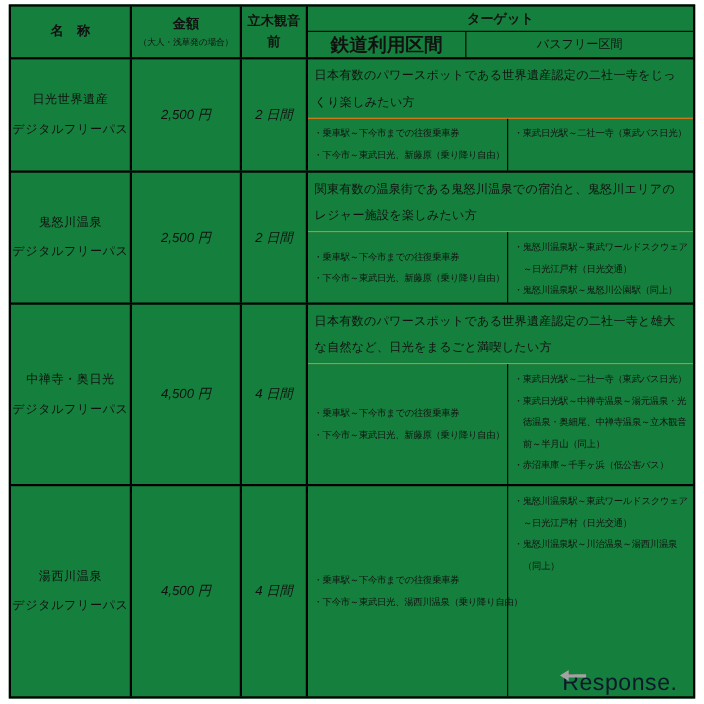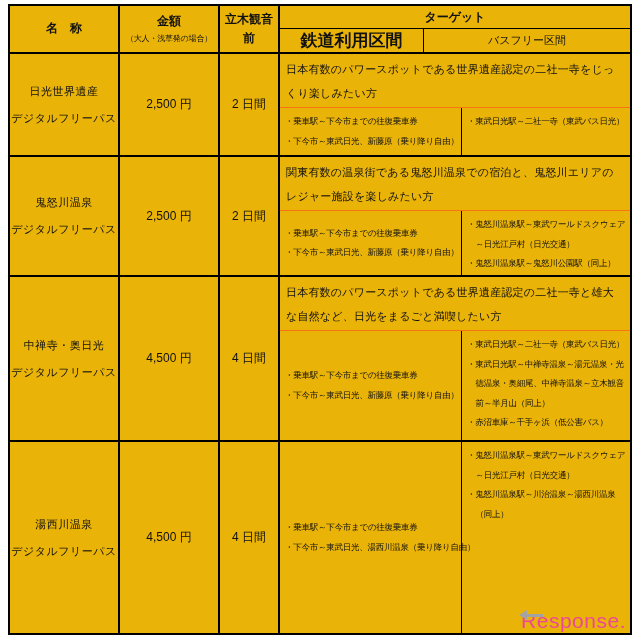--- a/index.html
+++ b/index.html
@@ -10,21 +10,21 @@
     color: #111;
     position: relative;
     overflow: hidden;
   }
   .table {
     position: absolute;
     left: 8px; top: 4px; right: 8px; bottom: 5px;
     border: 2px solid #000;
     display: flex;
     flex-direction: column;
-    background: #eab308;
+    background: #15803d;
   }
   .thead { height: 46px; display: flex; }
   .trow  { display: flex; border-top: 2px solid #000; }
   .row1 { height: 103px; }
   .row2 { height: 120px; }
   .row3 { height: 165px; }
   .row4 { flex: 1; }
 
   .name-col   { width: 110px; border-right: 2px solid #000; }
   .price-col  { width: 100px; border-right: 2px solid #000; }
@@ -46,21 +46,21 @@
     font-weight: bold; font-size: 12px;
   }
   .target-head-sub { flex: 1; display: flex; }
   .sub-rail { width: 144px; border-right: 1px solid #000;
     display: flex; align-items: center; justify-content: center;
     font-weight: bold; font-size: 17px; }
   .sub-bus { flex: 1; display: flex; align-items: center; justify-content: center;
     font-weight: normal; font-size: 11px; }
 
   .td.name-cell { font-size: 11px; line-height: 2.45; letter-spacing: 0.5px; }
-  .td.value-cell { font-size: 12px; }
+  .td.value-cell { font-size: 12px; font-style: italic; }
 
   .desc {
     border-bottom: 1px solid #f97316;
     font-size: 11px; line-height: 2.15;
     padding: 4px 6px 2px 6px;
     letter-spacing: 0.2px;
   }
   .target-body { flex: 1; display: flex; min-height: 0; }
   .rail-cell {
     width: 182px; border-right: 1px solid #000;
@@ -73,22 +73,22 @@
     padding: 4px 2px 2px 5px;
   }
   .li {
     font-size: 8.5px; line-height: 2.3; letter-spacing: -0.25px;
     padding-left: 1em; text-indent: -1em;
   }
   .rail-cell .li { white-space: nowrap; }
 
   .watermark {
     position: absolute;
-    right: 14px; bottom: 7px;
-    color: #ec4899;
+    right: 24px; bottom: 7px;
+    color: #0f172a;
     font-size: 21px;
     letter-spacing: 0.5px;
   }
   .wm-inner { position: relative; display: inline-block; }
   .wm-arrow { position: absolute; left: -2px; top: -8px; }
 </style>
 </head>
 <body>
 
 <div class="table">

